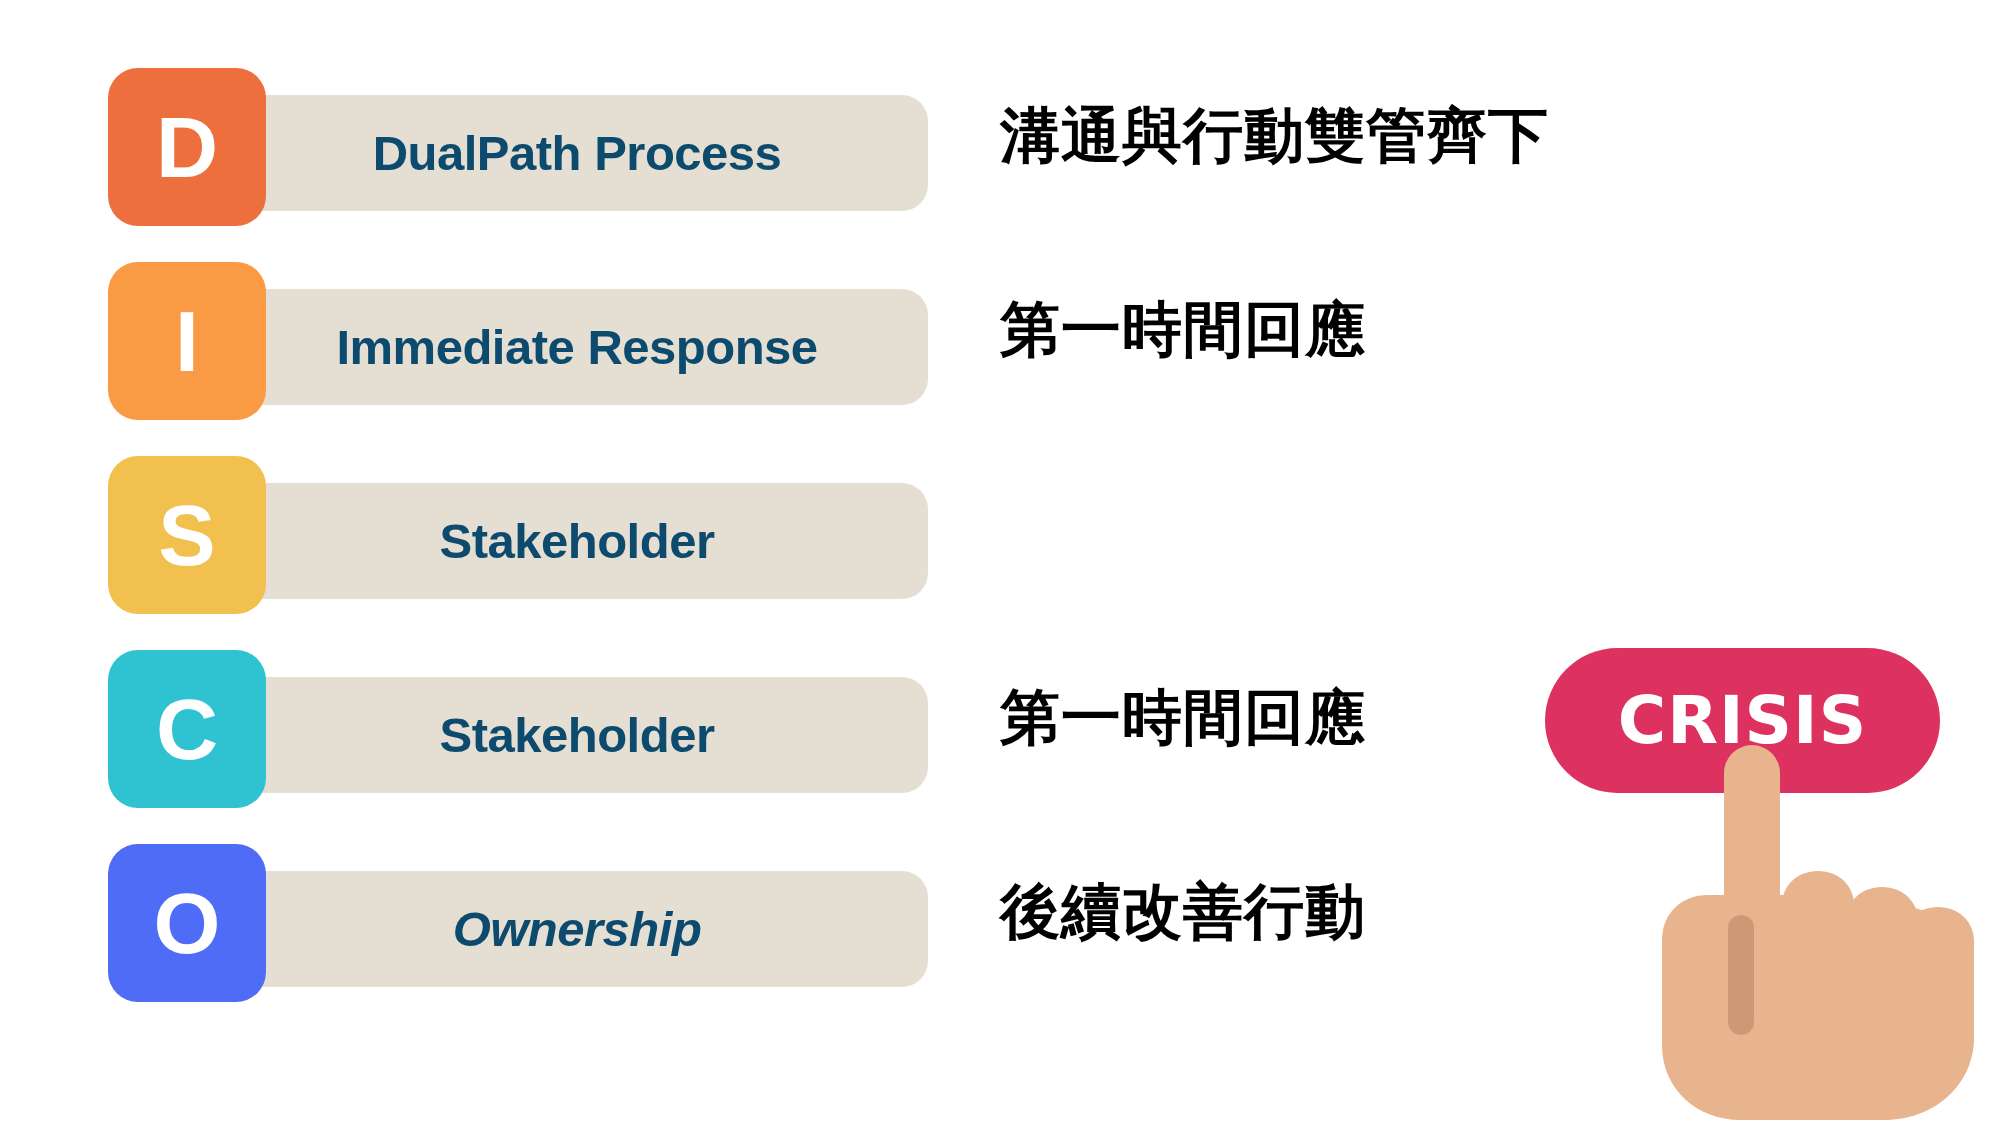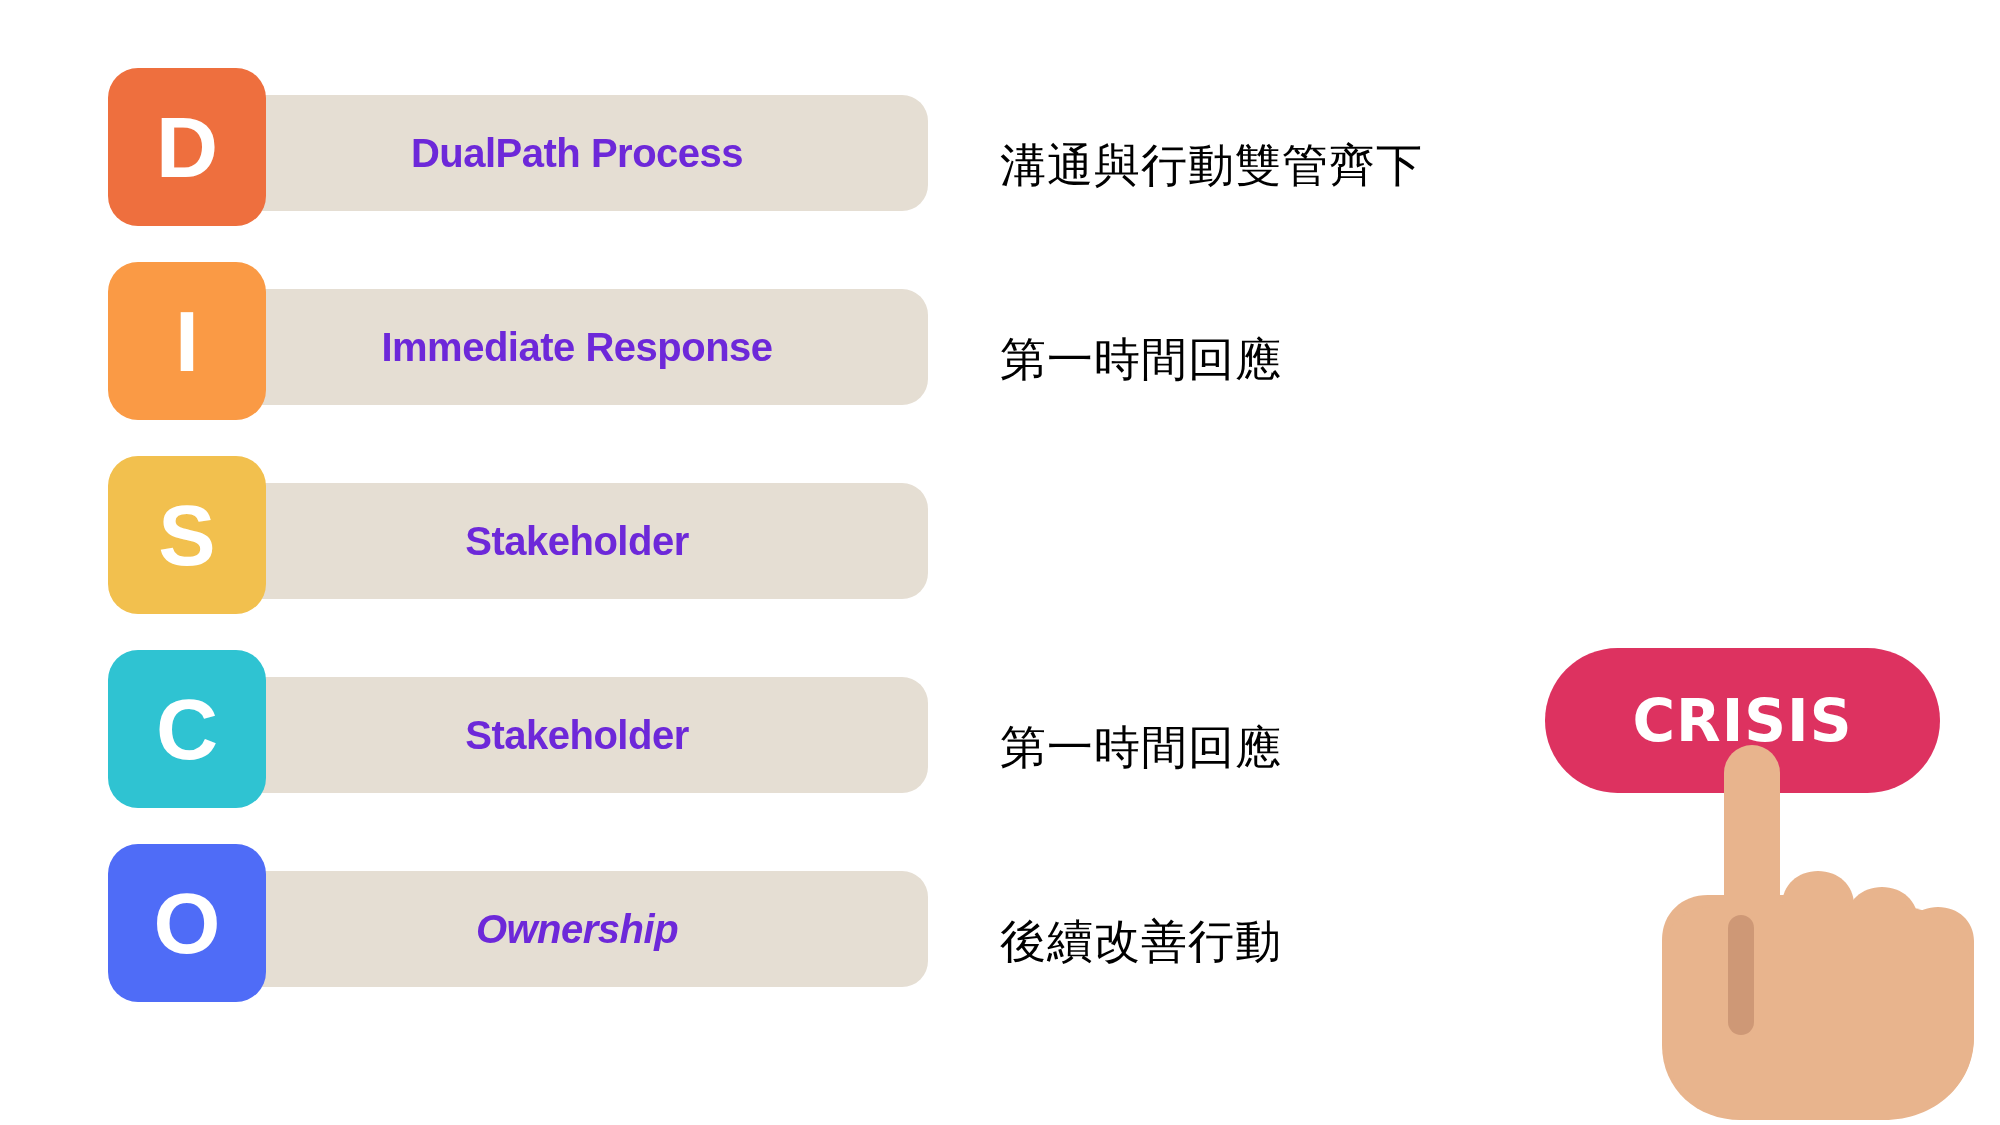--- a/index.html
+++ b/index.html
@@ -52,23 +52,23 @@
     top: 27px;
     width: 750px;
     height: 116px;
     background: #E5DED3;
     border-radius: 26px;
     display: flex;
     align-items: center;
     justify-content: center;
   }
   .label-text {
-    font-size: 40px;
+    font-size: 49px;
     font-weight: 700;
-    color: #6d28d9;
+    color: #0c4a6e;
     letter-spacing: -0.5px;
     white-space: nowrap;
     transform: translateX(24px);
   }
 
   
   .letter-tile {
     position: absolute;
     left: 108px;
     top: 0px;
@@ -84,27 +84,27 @@
     font-size: 86px;
     font-weight: 700;
     line-height: 1;
     font-family: "Liberation Sans", "DejaVu Sans", sans-serif;
   }
 
   
   .desc-text {
     position: absolute;
     left: 1000px;
-    top: 48px;
+    top: 18px;
     width: 560px;
     height: 100px;
     display: flex;
     align-items: center;
-    font-size: 46px;
-    font-weight: 400;
+    font-size: 60px;
+    font-weight: 700;
     color: #000000;
     letter-spacing: 1px;
     white-space: nowrap;
   }
 
   
   #crisis-widget {
     position: absolute;
     left: 1520px;
     top: 630px;
@@ -118,21 +118,21 @@
     width: 395px;
     height: 145px;
     background: #DD3260;
     border-radius: 74px;
     display: flex;
     align-items: center;
     justify-content: center;
   }
   #crisis-label {
     color: #ffffff;
-    font-size: 58px;
+    font-size: 66px;
     font-weight: 900;
     letter-spacing: 1px;
     font-family: "DejaVu Sans", sans-serif;
   }
   #hand-svg {
     position: absolute;
     left: 130px;
     top: 115px;
     width: 350px;
     height: 380px;

